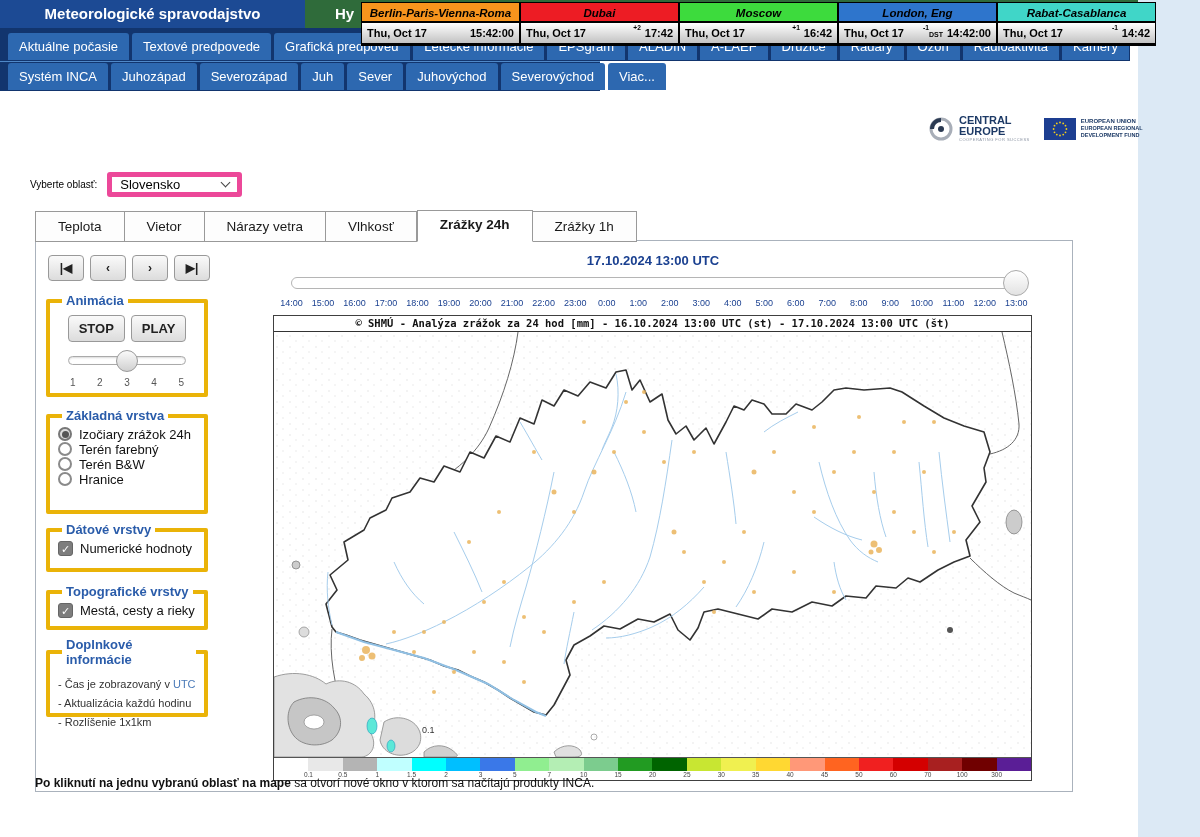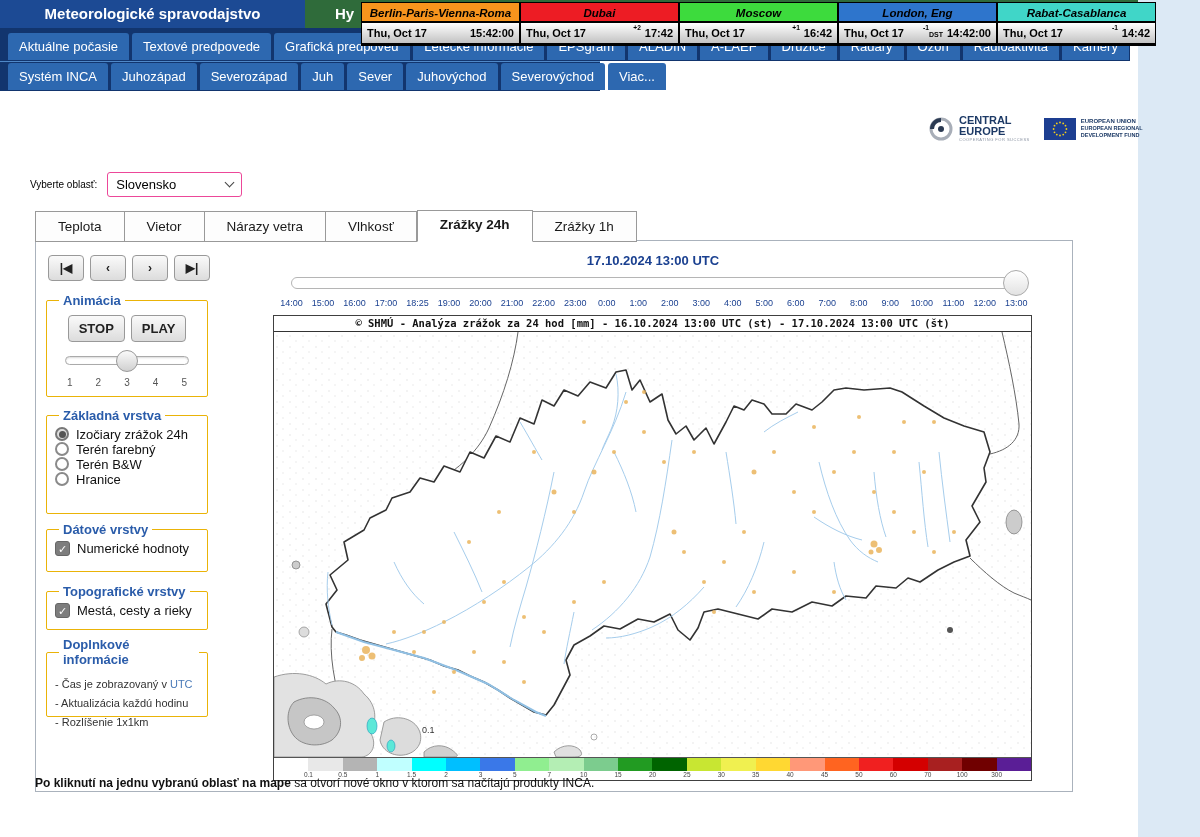--- a/index.html
+++ b/index.html
@@ -48,21 +48,21 @@
   .ce-logo { display:flex; align-items:center; gap:5px; }
   .ce-text { font-size:11px; font-weight:bold; color:#1d3a66; line-height:11px; }
   .ce-sub { font-size:4px; color:#8a93a2; letter-spacing:.5px; }
   .eu-logo { display:flex; align-items:center; gap:5px; }
   .eu-text { font-size:5.5px; font-weight:bold; color:#1d3a66; line-height:7px; }
   .eu-text .l1 { font-size:6px; }
 
   
   .region-row { position:absolute; left:30px; top:172px; display:flex; align-items:center; gap:10px; }
   .region-label { font-size:10px; color:#000; }
-  .select-box { width:135px; height:25px; border:1px solid #ec4899; border-radius:3px; background:#fff;
+  .select-box { width:135px; height:25px; border:5px solid #ec4899; border-radius:3px; background:#fff;
     display:flex; align-items:center; padding:0 8px; font-size:13px; cursor:pointer; }
   .select-box .val { flex:1; }
   .chev { width:7px; height:7px; border-right:1.8px solid #444; border-bottom:1.8px solid #444;
     transform:rotate(45deg); margin-top:-4px; }
 
   
   .ptabs { position:absolute; left:35px; top:211px; display:flex; z-index:5; }
   .ptab { border:1px solid #999; border-left-width:0; background:#fdfdfd; color:#1a1a1a; font-size:13.5px;
     padding:7px 22px; cursor:pointer; margin-bottom:-1px; }
   .ptab:first-child { border-left-width:1px; }
@@ -71,21 +71,21 @@
 
   
   .panel { position:absolute; left:35px; top:240px; width:1038px; height:552px;
     border:1px solid #aab2bc; background:#fff; }
 
   
   .navbtns { position:absolute; left:12px; top:14px; display:flex; gap:6px; }
   .btn { background:linear-gradient(#fafafa,#dcdcdc); border:1px solid #999; border-radius:4px;
     font-size:12px; font-weight:bold; color:#222; cursor:pointer; text-align:center; }
   .navbtn { width:36px; height:26px; line-height:24px; }
-  fieldset.ctl { position:absolute; left:10px; width:162px; border:1px solid #eab308; border-radius:2px;
+  fieldset.ctl { position:absolute; left:10px; width:162px; border:4px solid #eab308; border-radius:2px;
     padding:4px 8px 8px 8px; background:#fff; }
   fieldset.ctl legend { font-size:13px; font-weight:bold; color:#2a5caa; padding:0 4px; margin-left:4px; }
   .fs-anim { top:52px; height:104px; }
   .fs-base { top:167px; height:106px; }
   .fs-data { top:281px; height:50px; }
   .fs-topo { top:343px; height:46px; }
   .fs-info { top:396px; height:80px; }
   .playrow { display:flex; justify-content:center; gap:6px; margin-top:3px; }
   .playbtn { font-size:13px; padding:5px 10px; }
   .anim-slider { position:relative; margin:14px 10px 0 10px; height:9px; background:#fff;
@@ -347,21 +347,21 @@
 
     <div class="map-datetime">17.10.2024 13:00 UTC</div>
     <div class="time-slider">
       <div class="time-handle"></div>
     </div>
     <div class="time-ticks">
         <span>14:00</span>
         <span>15:00</span>
         <span>16:00</span>
         <span>17:00</span>
-        <span>18:25</span>
+        <span>18:00</span>
         <span>19:00</span>
         <span>20:00</span>
         <span>21:00</span>
         <span>22:00</span>
         <span>23:00</span>
         <span>0:00</span>
         <span>1:00</span>
         <span>2:00</span>
         <span>3:00</span>
         <span>4:00</span>

